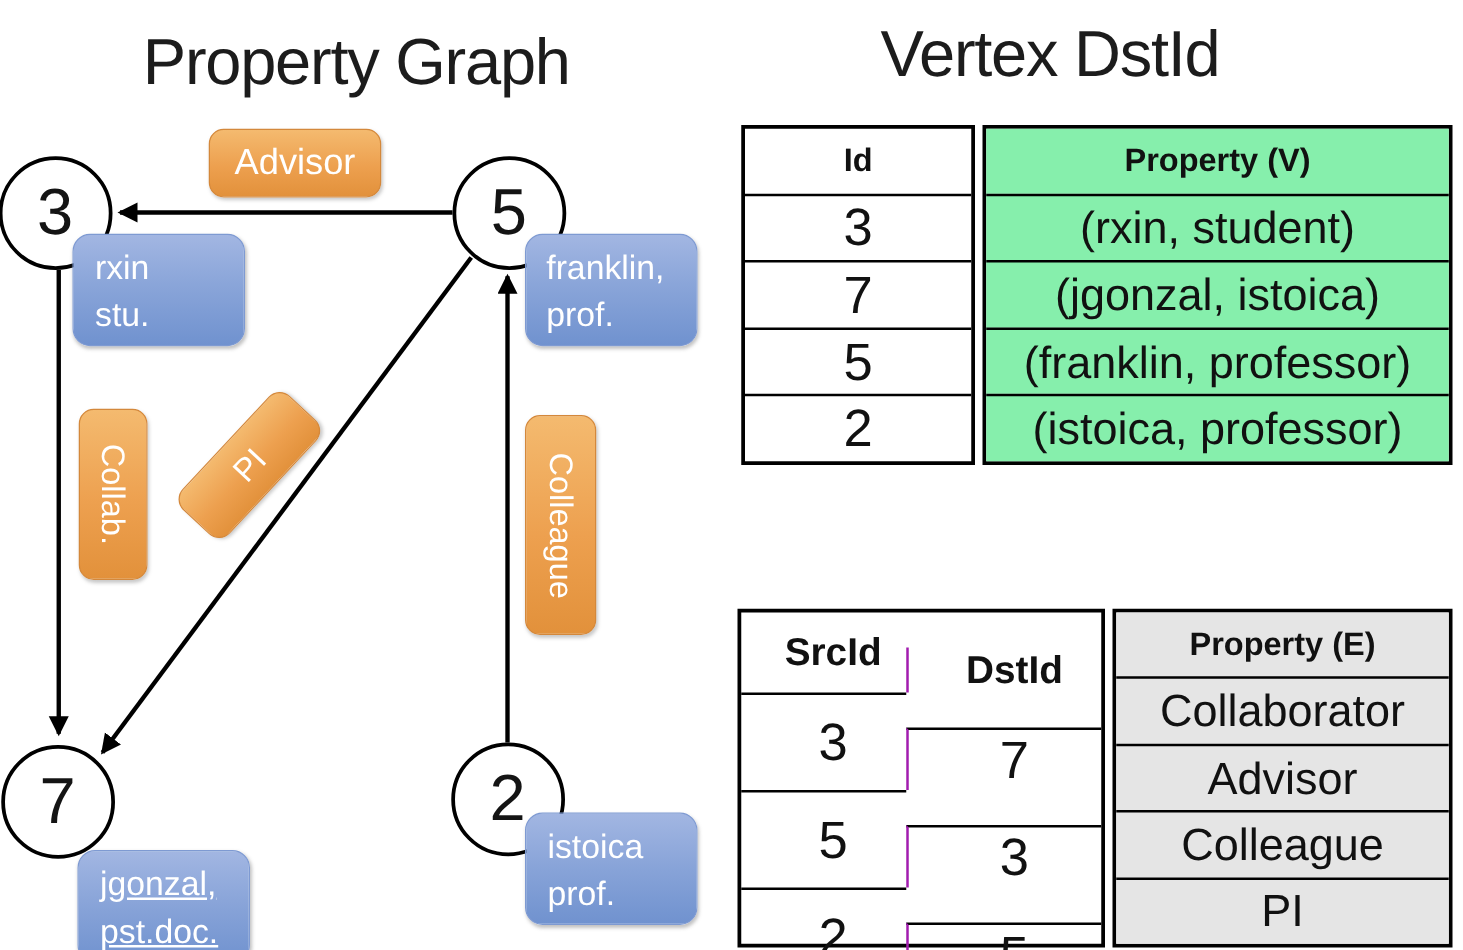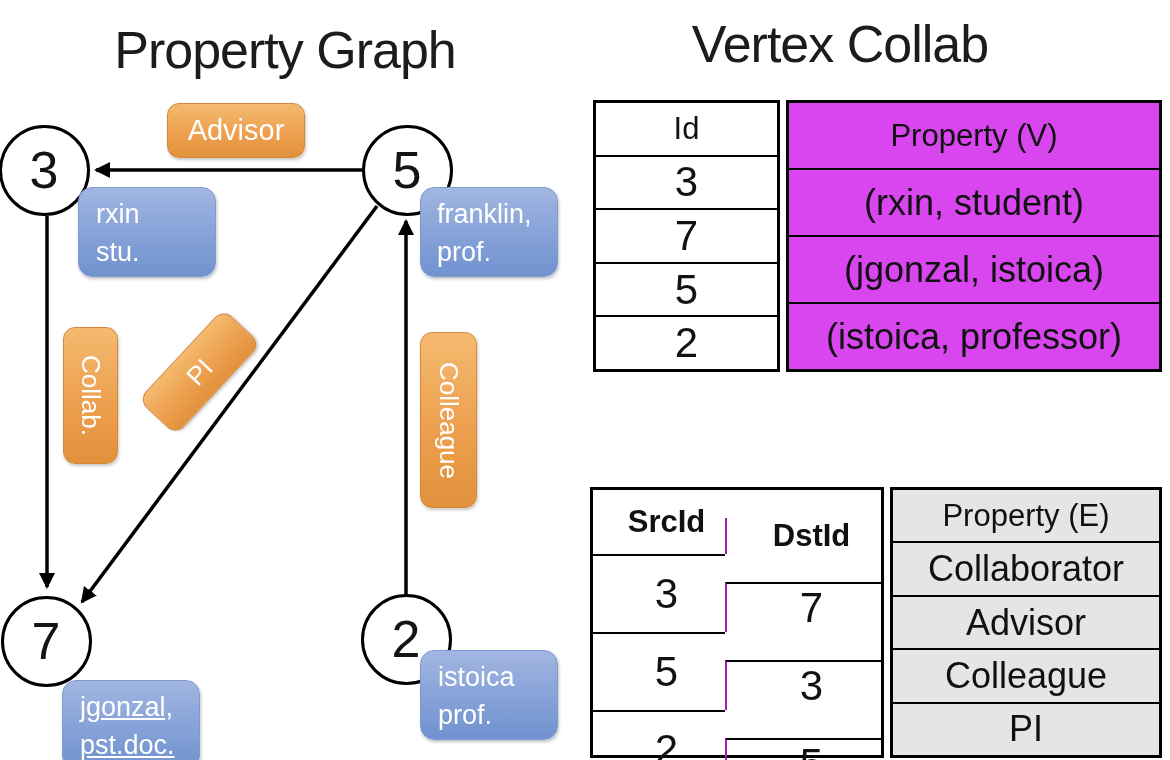--- a/index.html
+++ b/index.html
@@ -46,21 +46,21 @@
     width: 138px; height: 90px;
     border-radius: 14px;
     background: linear-gradient(180deg, #a2b6e2 0%, #8aa5d9 45%, #7092cf 100%);
     border: 1.5px solid #7e9ad2;
     box-shadow: 1px 2px 3px rgba(120,120,120,0.45);
     color: #fff;
     font-size: 27px; line-height: 38px;
     padding: 7px 0 0 17px;
     z-index: 3;
   }
-  #vprop-rxin     { left: 78px;  top: 187px; }
+  #vprop-rxin     { left: 58px;  top: 187px; }
   #vprop-franklin { left: 420px; top: 187px; padding-left: 16px; }
   #vprop-jgonzal  { left: 62px;  top: 680px; text-decoration: underline; }
   #vprop-istoica  { left: 420px; top: 650px; }
 
   .eprop {
     position: absolute;
     background: linear-gradient(180deg, #f4ba6f 0%, #eda04f 55%, #e2913b 100%);
     border: 1.5px solid #d4883b;
     border-radius: 12px;
     box-shadow: 1px 2px 3px rgba(120,120,120,0.4);
@@ -85,25 +85,25 @@
   }
   .subtable .cell {
     flex: 1;
     display: flex; align-items: center; justify-content: center;
     border-top: 2px solid #000;
     font-size: 36px; font-weight: 300;
     white-space: nowrap;
   }
   .subtable .cell:first-child { border-top: none; }
   .subtable .cell.num { font-size: 42px; }
-  .subtable .cell.hdr { font-size: 31px; font-weight: normal; }
+  .subtable .cell.hdr { font-size: 26px; font-weight: bold; }
 
   #vt-id   { left: 593px; top: 100px; width: 187px; height: 272px; }
   #vt-prop { left: 786px; top: 100px; width: 376px; height: 272px; }
-  #vt-prop .cell { background: #d946ef; }
+  #vt-prop .cell { background: #86efac; }
 
   .grid-sub {
     position: absolute;
     border: 3px solid #000;
     display: grid;
     grid-template-columns: 132px 1fr;
     grid-auto-rows: 1fr;
     background: #fff;
   }
   .grid-sub .cell {
@@ -177,34 +177,35 @@
       <span class="rot90">Collab.</span>
     </div>
     <div class="eprop" id="elabel-pi">
       <span>PI</span>
     </div>
     <div class="eprop" id="elabel-colleague">
       <span class="rot90">Colleague</span>
     </div>
   </div>
 
-  <div class="big-title" id="vertex-title">Vertex Collab</div>
+  <div class="big-title" id="vertex-title">Vertex DstId</div>
 
   <div class="subtable" id="vt-id">
     <div class="cell hdr">Id</div>
     <div class="cell num">3</div>
     <div class="cell num">7</div>
     <div class="cell num">5</div>
     <div class="cell num">2</div>
   </div>
 
   <div class="subtable" id="vt-prop">
     <div class="cell hdr">Property (V)</div>
     <div class="cell">(rxin, student)</div>
     <div class="cell">(jgonzal, istoica)</div>
+    <div class="cell">(franklin, professor)</div>
     <div class="cell">(istoica, professor)</div>
   </div>
 
 
   <div class="grid-sub" id="et-ids">
     <div class="cell hdr">SrcId</div>
     <div class="cell hdr">DstId</div>
     <div class="cell">3</div>
     <div class="cell">7</div>
     <div class="cell">5</div>

